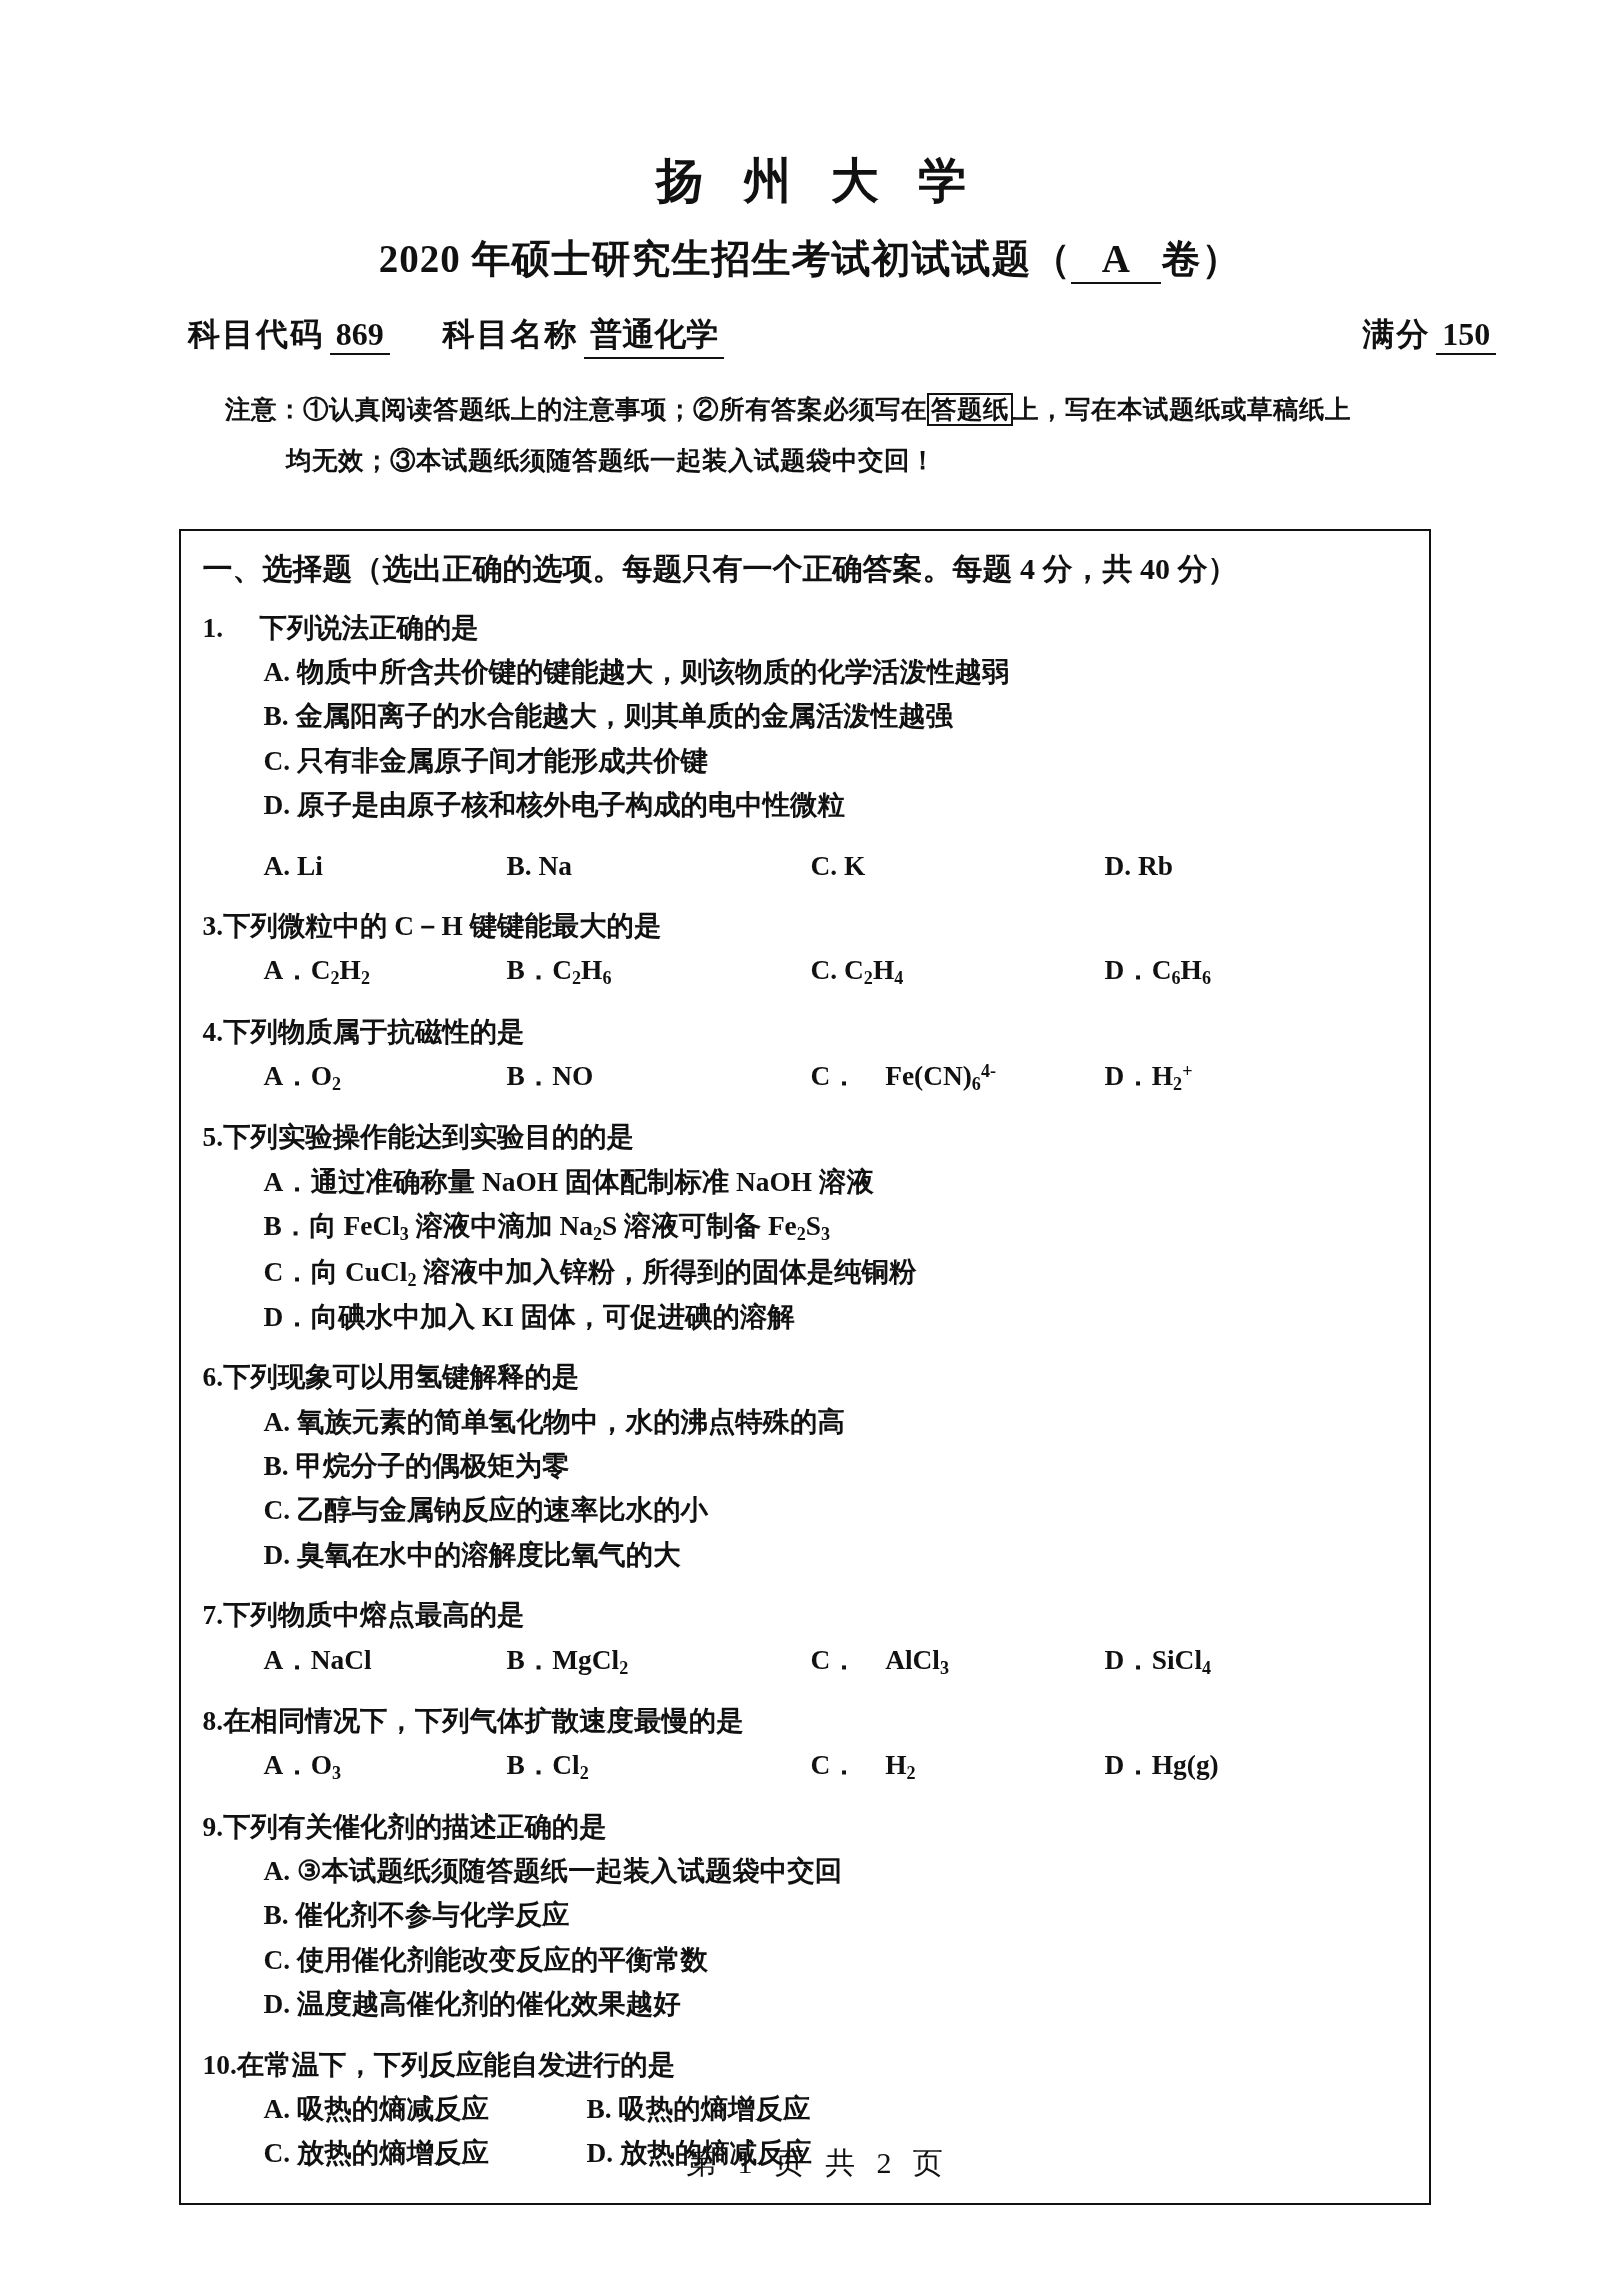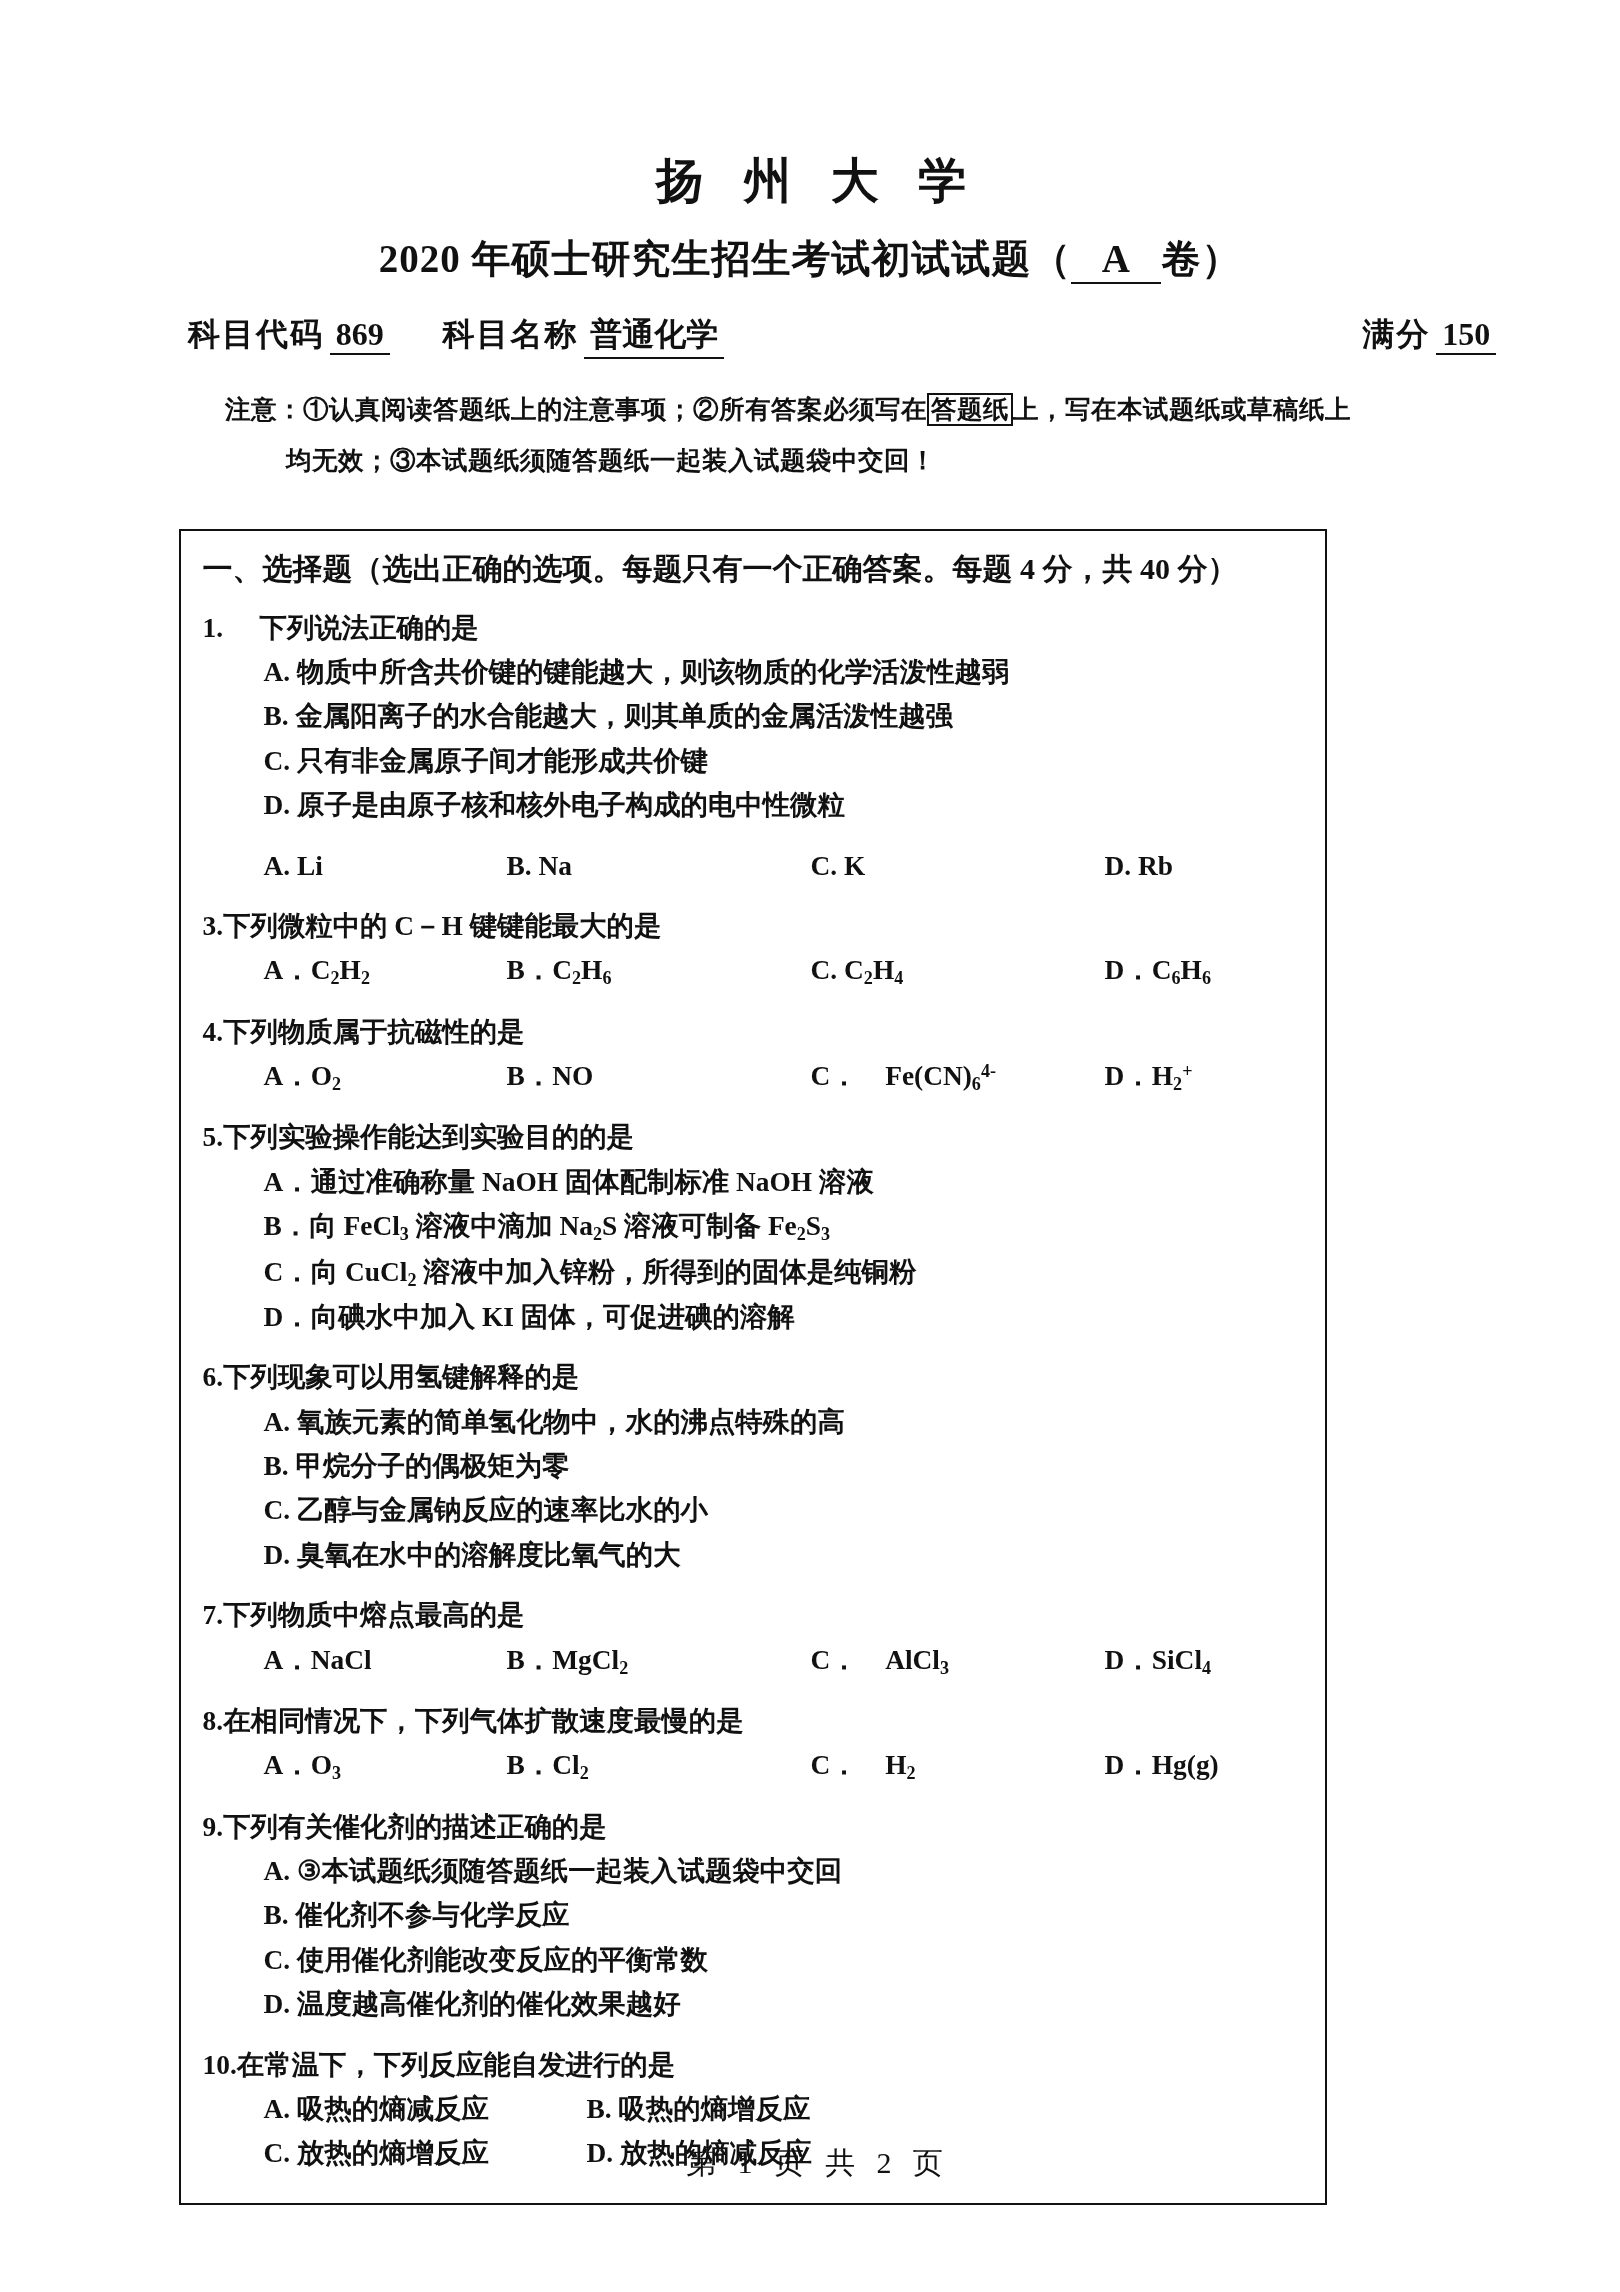--- a/index.html
+++ b/index.html
@@ -83,21 +83,21 @@
   .notice .ln2 {
     padding-left: 61px;
     display: block;
   }
 
   
   .qbox {
     position: absolute;
     left: 179px;
     top: 529px;
-    width: 1148px;
+    width: 1252px;
     min-height: 1470px;
     border: 2.9px solid #111;
     box-sizing: border-box;
     padding: 17.6px 19.6px 25.5px 21.6px;
   }
   .section-head {
     font-size: 30px;
     font-weight: bold;
     letter-spacing: 0px;
     margin: 0 0 9.8px 0;

